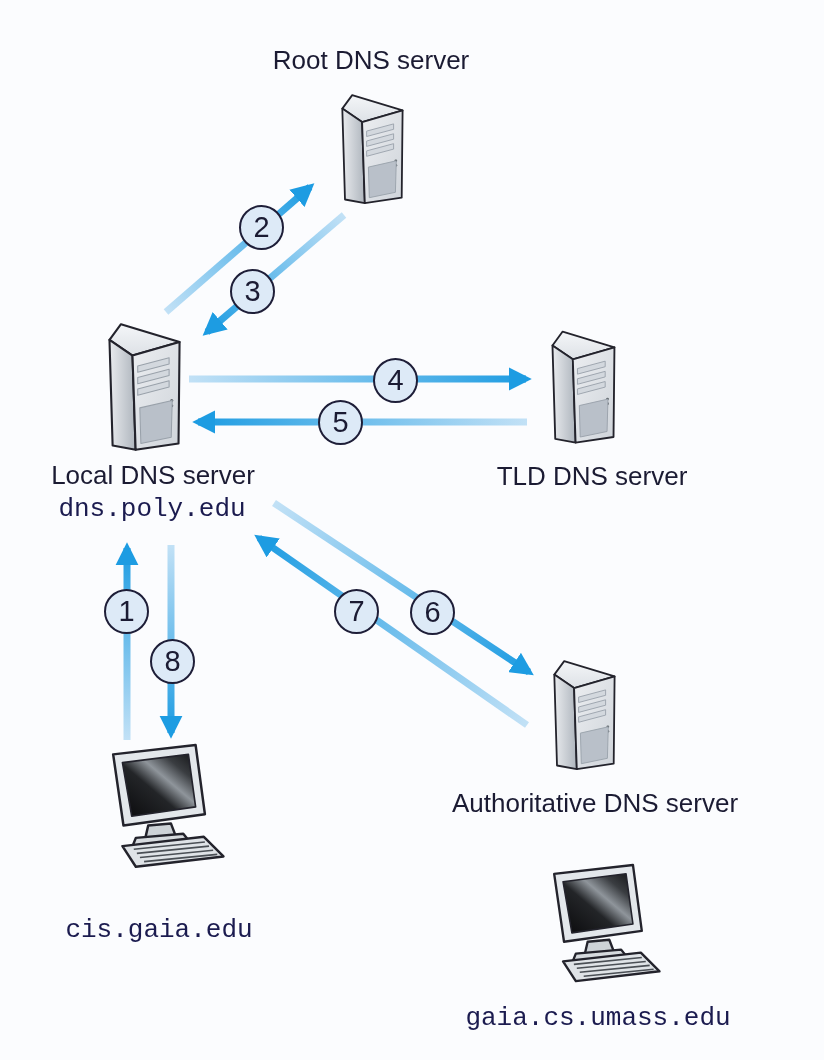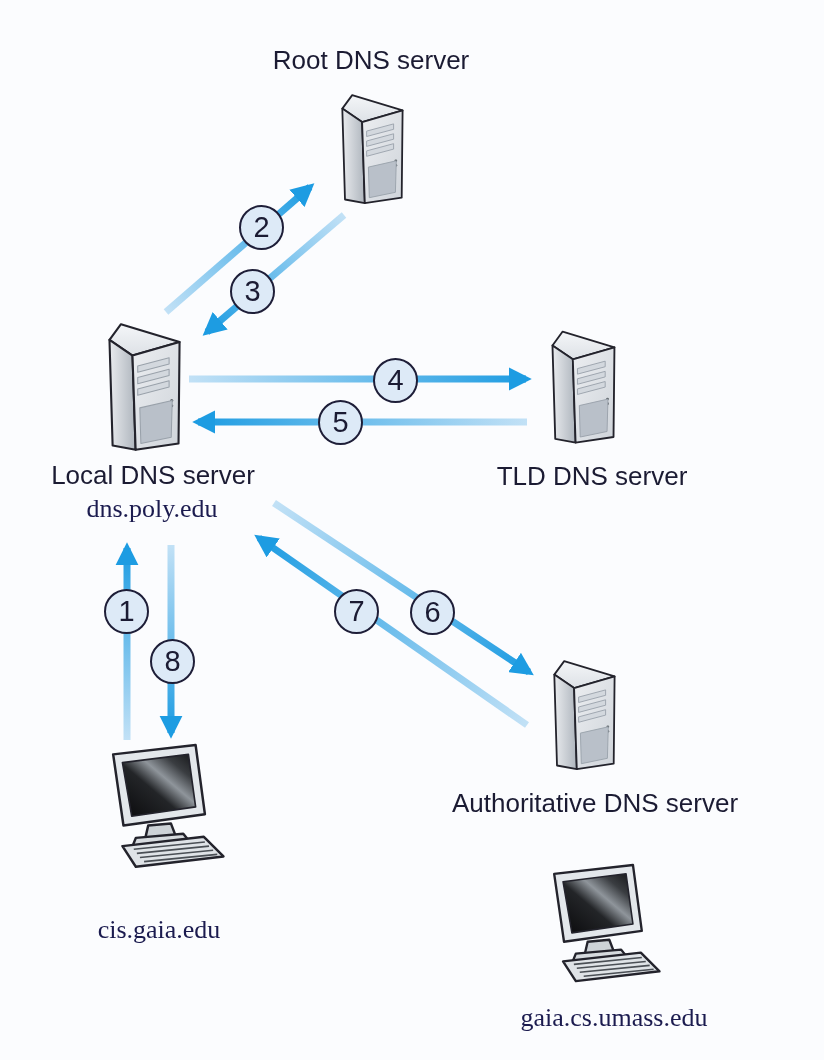--- a/index.html
+++ b/index.html
@@ -17,21 +17,21 @@
     background:var(--background);
     font-family:"Liberation Sans",sans-serif;color:var(--text);
   }
   .layer{position:absolute;left:0;top:0;}
   .label{
     position:absolute;transform:translateX(-50%);
     font-size:26px;line-height:1.1;white-space:nowrap;color:var(--text);
   }
   .hostname{
     position:absolute;transform:translateX(-50%);
-    font-family:Liberation Serif, serif;
+    font-family:Liberation Mono, monospace;
     font-size:26px;line-height:1.1;white-space:nowrap;color:var(--hostname-color);
   }
   .badge{
     position:absolute;width:45px;height:45px;box-sizing:border-box;
     border-radius:50%;background:var(--badge-fill);
     border:2.5px solid var(--badge-border);
     display:flex;align-items:center;justify-content:center;
     font-size:29px;color:var(--text);
   }
   .icon{position:absolute;}
@@ -166,21 +166,21 @@
   <svg class="icon" style="left:530px;top:862px" width="134" height="128" viewBox="0 0 135 130">
       <use href="#monitorIcon"></use>
     </svg>
 
   <div class="label" style="left:371px;top:46px">Root DNS server</div>
   <div class="label" style="left:153px;top:461px">Local DNS server</div>
   <div class="hostname" style="left:152px;top:495px">dns.poly.edu</div>
   <div class="label" style="left:595px;top:789px">Authoritative DNS server</div>
   <div class="label" style="left:592px;top:462px">TLD DNS server</div>
   <div class="hostname" style="left:159px;top:916px">cis.gaia.edu</div>
-  <div class="hostname" style="left:614px;top:1004px">gaia.cs.umass.edu</div>
+  <div class="hostname" style="left:598px;top:1004px">gaia.cs.umass.edu</div>
 
   <div class="badge b1">1</div>
   <div class="badge b2">2</div>
   <div class="badge b3">3</div>
   <div class="badge b4">4</div>
   <div class="badge b5">5</div>
   <div class="badge b6">6</div>
   <div class="badge b7">7</div>
   <div class="badge b8">8</div>
 

